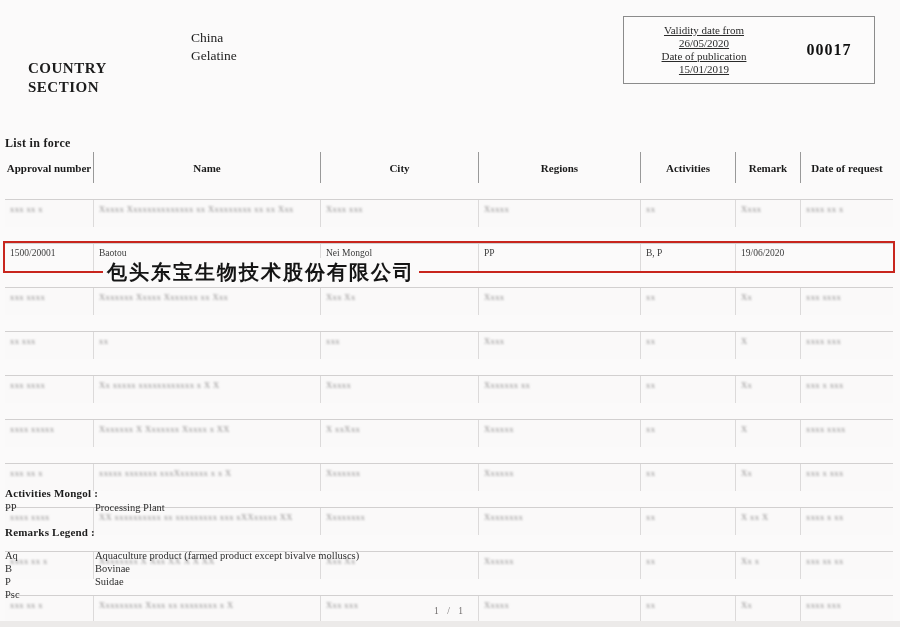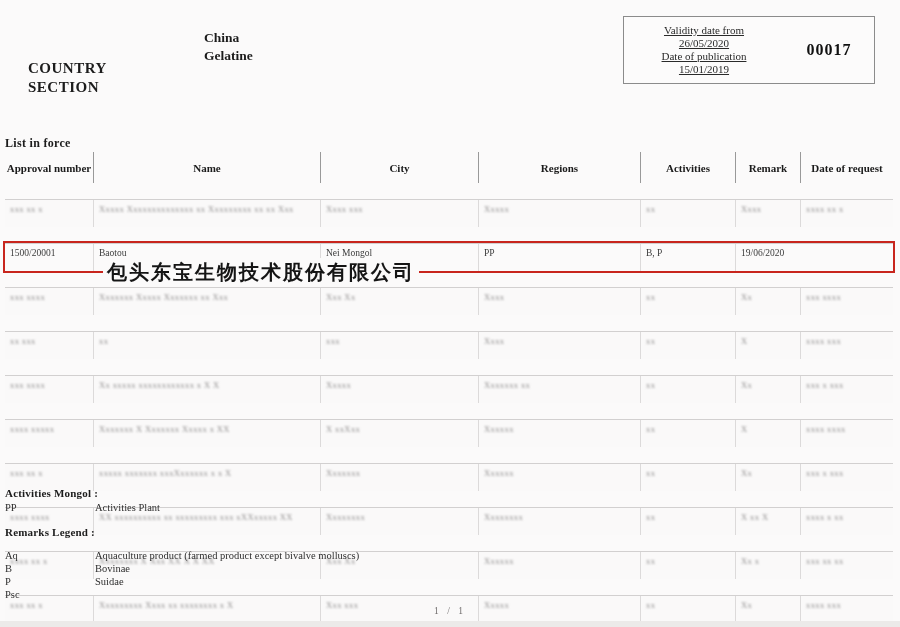--- a/index.html
+++ b/index.html
@@ -6,21 +6,21 @@
   body{
     width:900px;height:627px;overflow:hidden;position:relative;
     background:#fbfafa;
     font-family:"Liberation Serif","DejaVu Serif",serif;
     color:#1c1c1c;
   }
   .abs{position:absolute;}
 
   
   .hdr-title{left:28px;top:28px;font-weight:bold;font-size:15px;line-height:19px;letter-spacing:.5px;margin-top:31px;}
-  .hdr-mid{left:204px;top:29px;font-weight:bold;font-size:13.5px;line-height:18px;}
+  .hdr-mid{left:191px;top:29px;font-weight:normal;font-size:13.5px;line-height:18px;}
 
   .vbox{left:623px;top:16px;width:250px;height:66px;border:1px solid #8b8b8b;background:#fcfbfb;
         display:flex;align-items:center;}
   .vbox .dates{width:160px;text-align:center;font-size:11px;line-height:13px;color:#2a2a2a;text-decoration:underline;}
   .vbox .num{flex:1;text-align:center;font-size:16px;font-weight:bold;letter-spacing:1px;color:#111;}
 
   .list-title{left:5px;top:136px;font-weight:bold;font-size:12px;letter-spacing:.3px;}
 
   
   .table{left:5px;top:152px;width:888px;}
@@ -186,21 +186,21 @@
       </div>
     </div>
 </div>
 
 <div class="abs cn-overlay">包头东宝生物技术股份有限公司</div>
 
 <div class="abs legend-title" style="top:487px;">Activities Mongol :</div>
 <div class="abs legend-list" style="top:501px;width:600px;" id="activities-legend">
     <div class="legend-row">
       <div class="code">PP</div>
-      <div class="lbl">Activities Plant</div>
+      <div class="lbl">Processing Plant</div>
     </div>
   </div>
 
 <div class="abs legend-title" style="top:526px;">Remarks Legend :</div>
 <div class="abs legend-list" style="top:549px;width:600px;" id="remarks-legend">
     <div class="legend-row">
       <div class="code">Aq</div>
       <div class="lbl">Aquaculture product (farmed product except bivalve molluscs)</div>
     </div>
     <div class="legend-row">

